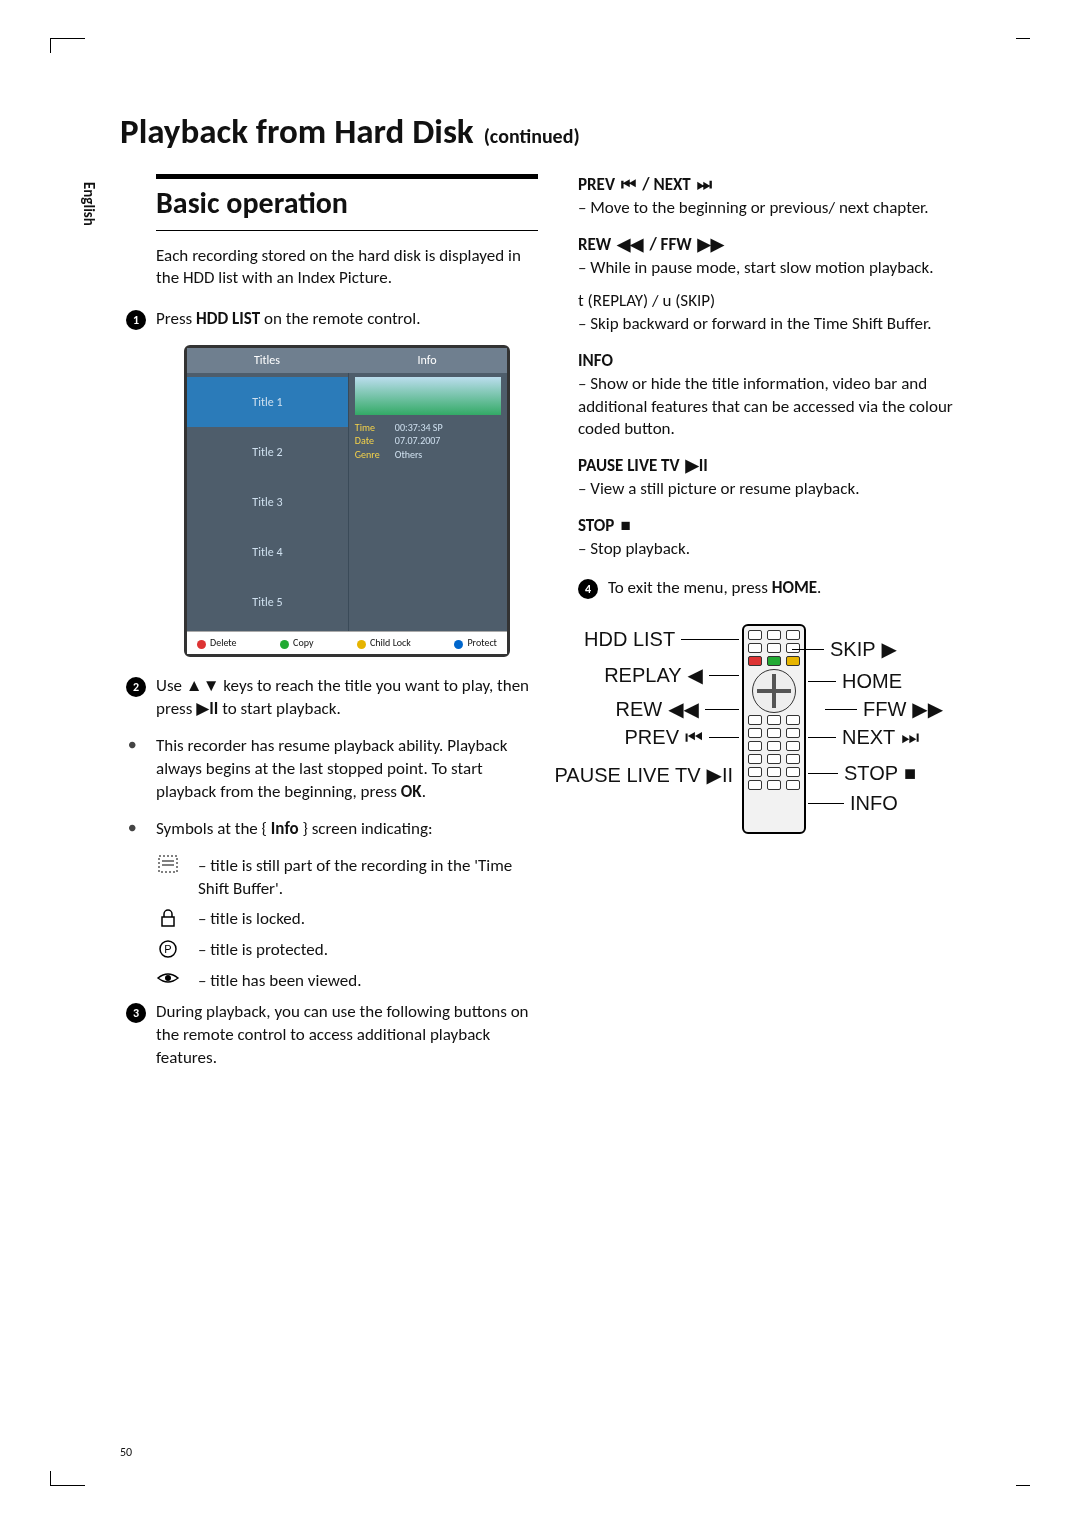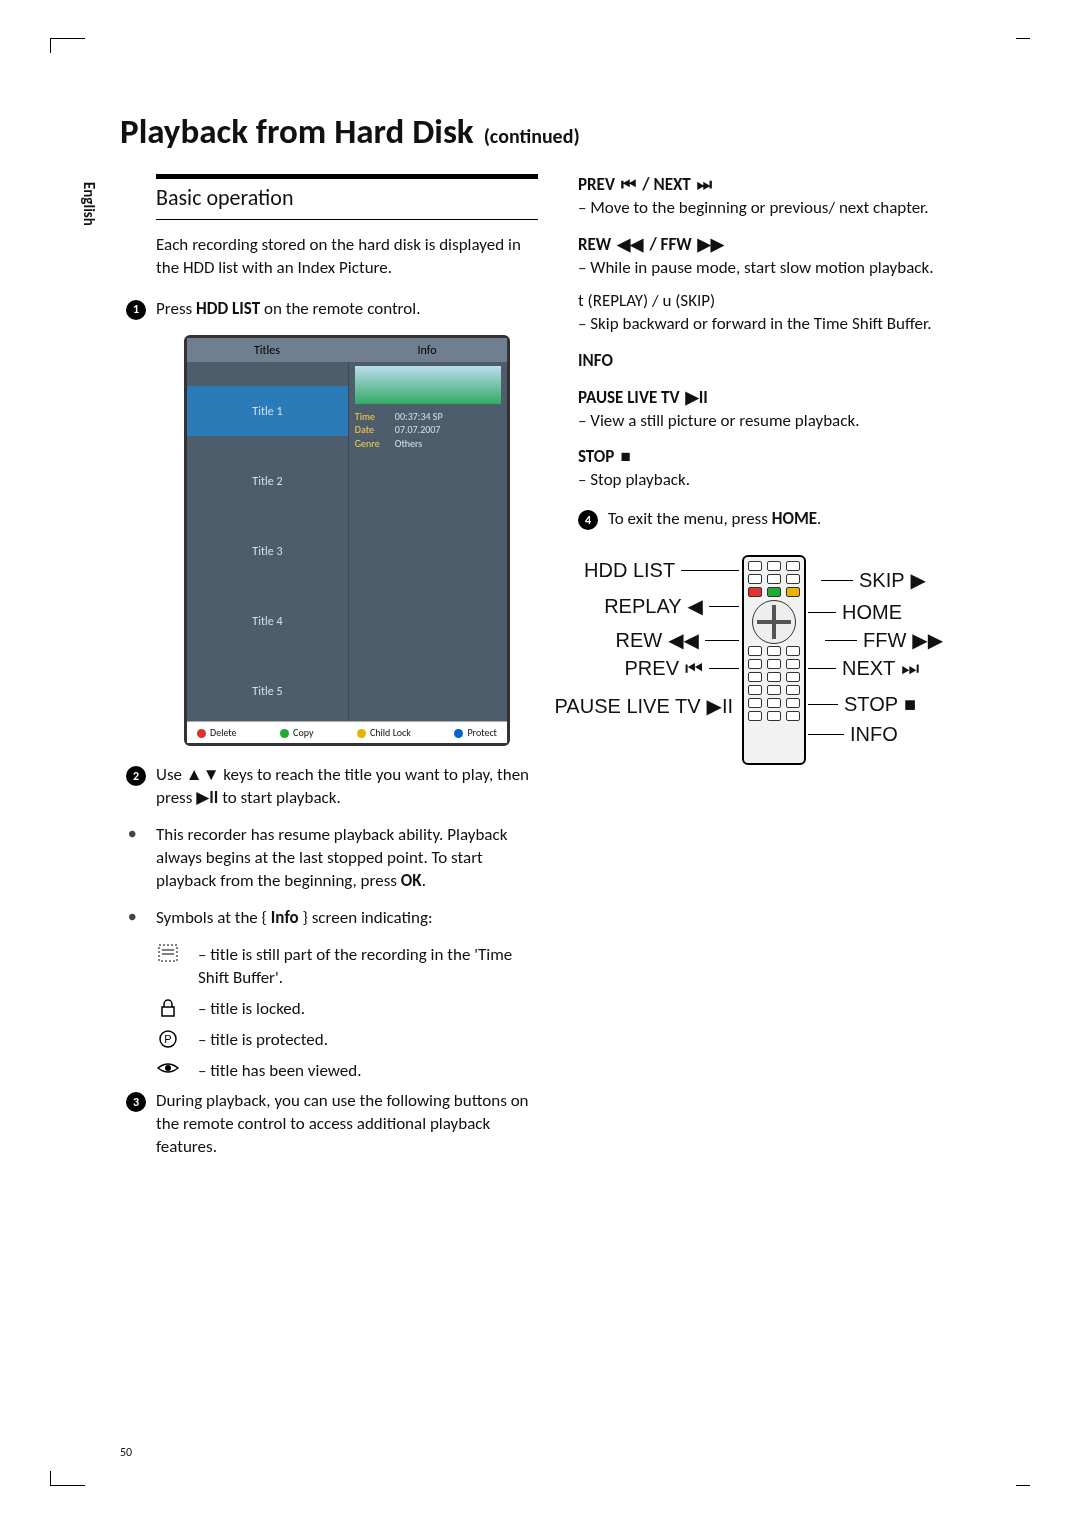--- a/index.html
+++ b/index.html
@@ -47,22 +47,22 @@
     position: relative;
   }
   .col {
     flex: 1;
     font-size: 17px;
     line-height: 1.35;
     position: relative;
   }
   .col-left { margin-left: 36px; }
   .section-title {
-    font-size: 22px;
-    font-weight: 400;
+    font-size: 30px;
+    font-weight: 700;
     margin-bottom: 6px;
   }
   .para { margin: 4px 0 14px 0; }
   .step {
     position: relative;
     margin: 0 0 14px 0;
     padding-left: 0;
   }
   .step-num {
     position: absolute;
@@ -131,26 +131,26 @@
     width: 320px;
     margin: 10px auto 18px auto;
     border: 3px solid #333;
     border-radius: 6px;
     font-size: 12px;
     background:#fff;
   }
   .hdd-head {
     display:flex;
     background:#6f7f8f;
-    color:#000000;
+    color:#ffffff;
   }
   .hdd-head > div { flex:1; text-align:center; padding:4px 0;}
   .hdd-body { display:flex; background:#4e5d6b; color:#cfe0ef;}
   .hdd-titles { flex:1.1; text-align:center; padding:4px 0; border-right:1px solid #3a4a58;}
-  .hdd-titles div { padding:17px 0;margin-top:20px;}
+  .hdd-titles div { padding:17px 0;}
   .hdd-titles .sel { background:#2b7bb9;}
   .hdd-info { flex:1; padding:4px 6px; font-size:10px;}
   .hdd-info .preview { height:38px; background:linear-gradient(#bde,#3a6); margin-bottom:6px;}
   .hdd-info .kv { display:flex; gap:6px;}
   .hdd-info .kv span:first-child{ color:#f4d24a; width:34px;}
   .hdd-foot {
     display:flex; gap:10px; padding:4px 10px; font-size:10px;
     align-items:center; justify-content:space-between;
     background:#fff; border-top:1px solid #aaa;
   }
@@ -324,20 +324,21 @@
           <span class="glyph">◀◀</span>
         <span> / FFW </span>
           <span class="glyph">▶▶</span>
       </div>
       <div class="dash-line">–   While in pause mode, start slow motion playback.</div>
 
       <div style="margin-top:10px">t (REPLAY) / u (SKIP)</div>
       <div class="dash-line">–   Skip backward or forward in the Time Shift Buffer.</div>
 
       <div class="r-heading">INFO</div>
+      <div class="dash-line">–   Show or hide the title information, video bar and additional features that can be accessed via the colour coded button.</div>
 
       <div class="r-heading">
         <span>PAUSE LIVE TV </span>
           <span class="glyph">▶II</span>
       </div>
       <div class="dash-line">–   View a still picture or resume playback.</div>
 
       <div class="r-heading">
         <span>STOP </span>
           <span class="glyph">■</span>
@@ -419,21 +420,21 @@
             <span>PREV</span>
             <span class="glyph">⏮</span>
             <span class="lead" style="width:30px"></span>
           </div>
         <div class="label left" style="left:0;top:148px;width:155px">
             <span>PAUSE LIVE TV</span>
             <span class="glyph">▶II</span>
             <span class="lead" style="width:8px"></span>
           </div>
 
-        <div class="label" style="left:237px;top:22px">
+        <div class="label" style="left:208px;top:22px">
             <span class="lead" style="width:32px"></span>
             <span>SKIP</span>
             <span class="glyph">▶</span>
           </div>
         <div class="label" style="left:224px;top:54px">
             <span class="lead" style="width:28px"></span>
             <span>HOME</span>
           </div>
         <div class="label" style="left:241px;top:82px">
             <span class="lead" style="width:32px"></span>

